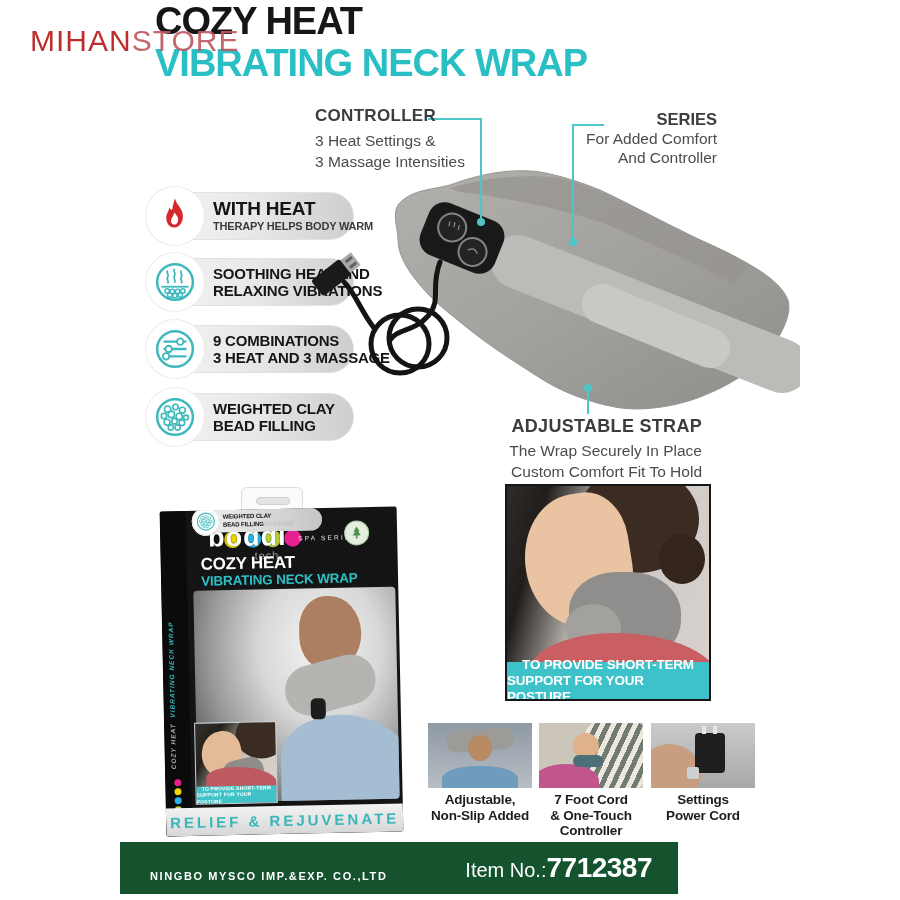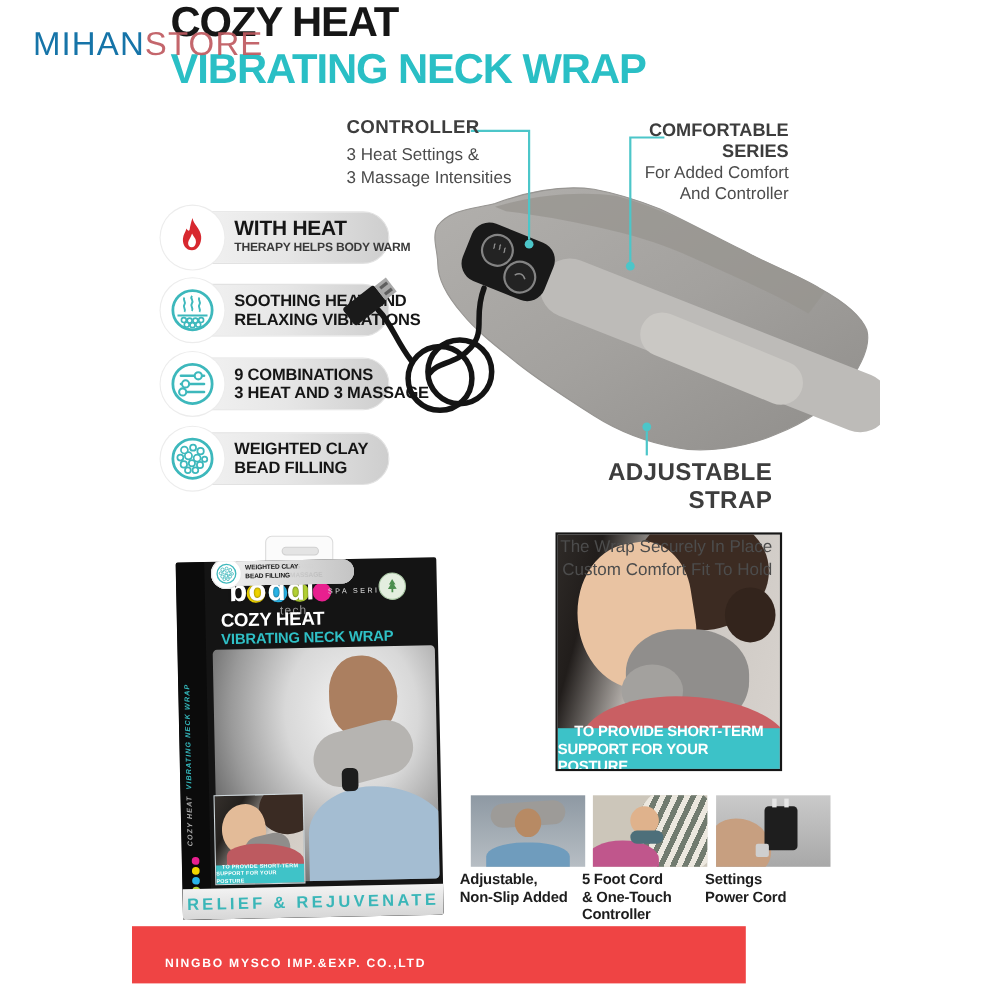--- a/index.html
+++ b/index.html
@@ -3,38 +3,38 @@
 <meta charset="utf-8">
 <style>
   * { margin:0; padding:0; box-sizing:border-box; }
   html,body { background:#fff; }
   body { font-family:"Liberation Sans", sans-serif; }
   #canvas { position:relative; width:900px; height:900px; background:#fff; overflow:hidden; }
   .abs { position:absolute; }
 
   
   #watermark { left:30px; top:24px; font-size:30px; letter-spacing:1px; z-index:6; font-weight:400; opacity:.92; }
-  #watermark .wm-gray { color:#0369a1; }
+  #watermark .wm-gray { color:#b91c1c; }
   #watermark .wm-red  { color:#bf5a60; }
 
   
   #headline { left:155px; top:0; z-index:5; line-height:42px; font-weight:bold; letter-spacing:-1px; }
   #headline .t1 { color:#161616; font-size:38px; }
   #headline .t2 { color:#2abfc5; font-size:38px; }
 
   
   .co-title { font-weight:bold; color:#3d3d3d; font-size:17px; letter-spacing:.3px; }
   .co-line  { color:#4c4c4c; font-size:15.5px; line-height:21px; }
   #co-controller { left:315px; top:106px; z-index:4; }
   #co-controller .co-title { margin-bottom:4px; }
   #co-fabric { left:535px; top:110px; width:182px; text-align:right; z-index:4; }
   #co-fabric .co-bold { font-weight:bold; color:#3d3d3d; font-size:16.5px; line-height:19px; }
   #co-fabric .co-line { line-height:19px; }
   #co-strap { left:500px; top:416px; width:202px; text-align:right; z-index:4; }
-  #co-strap .co-title { margin-bottom:19px; font-size:22px; }
+  #co-strap .co-title { margin-bottom:3px; font-size:18px; }
 
   
   .pill { position:absolute; left:148px; width:206px; height:48px; border-radius:26px;
           background:linear-gradient(90deg,#f6f6f6 0%,#e6e6e6 55%,#cecece 100%);
           border:1px solid #e2e2e2; z-index:1; }
   #features .pill:nth-of-type(1){ top:192px; }
   #features .pill:nth-of-type(2){ top:258px; }
   #features .pill:nth-of-type(3){ top:325px; }
   #features .pill:nth-of-type(4){ top:393px; }
   .pill .icon-circle { position:absolute; left:-3px; top:-6px; width:58px; height:58px; border-radius:50%;
@@ -127,26 +127,26 @@
   .t1-shirt { position:absolute; left:14px; bottom:-6px; width:76px; height:28px; background:#6f9cbd; border-radius:45% 45% 0 0; }
   .t2-pillow { position:absolute; right:-8px; top:-6px; width:70px; height:76px; border-radius:40%;
                background:repeating-linear-gradient(115deg,#ece8df 0 5px,#717b6f 5px 10px); }
   .t2-face { position:absolute; left:34px; top:10px; width:26px; height:26px; background:#dfb28c; border-radius:50%; }
   .t2-wrapn { position:absolute; left:34px; top:32px; width:30px; height:12px; background:#4d6f7a; border-radius:6px; }
   .t2-shirt { position:absolute; left:-6px; bottom:-10px; width:66px; height:34px; background:#c0568c; border-radius:50% 50% 0 0; }
   .t3-hand { position:absolute; left:-8px; bottom:-8px; width:58px; height:52px; background:#c79f80; border-radius:45% 55% 40% 50%; }
   .t3-adapter { position:absolute; left:44px; top:10px; width:30px; height:40px; background:#1e1e1e; border-radius:4px; }
   .t3-prong { position:absolute; top:-7px; width:4px; height:8px; background:#e6e6e6; }
   .t3-usb { position:absolute; left:36px; top:44px; width:12px; height:12px; background:#cfcfcf; border-radius:2px; }
-  .tcap { position:absolute; top:792px; width:124px; }
+  .tcap { position:absolute; top:792px; width:124px; text-align:center; }
   #tcap1 { left:418px; } #tcap2 { left:529px; } #tcap3 { left:641px; }
   .tcap div { font-size:13.5px; font-weight:bold; color:#1d1d1d; line-height:15.5px; letter-spacing:-.2px; }
 
   
-  #footer-bar { left:120px; top:842px; width:558px; height:52px; background:#ef4444; z-index:7; }
+  #footer-bar { left:120px; top:842px; width:558px; height:52px; background:#14532d; z-index:7; }
   #footer-company { position:absolute; left:30px; bottom:12px; color:#fff; font-size:11px; font-weight:bold; letter-spacing:1.6px; }
   #footer-item { position:absolute; right:26px; top:50%; transform:translateY(-50%); color:#fff; white-space:nowrap; }
   #footer-item .lab { font-size:20px; font-weight:400; }
   #footer-item .num { font-size:28px; font-weight:bold; letter-spacing:-.5px; }
 </style>
 </head>
 <body>
 
 <div id="canvas">
 
@@ -206,21 +206,20 @@
     <div class="t2">VIBRATING NECK WRAP</div>
   </div>
 
   <div id="co-controller" class="abs">
     <div class="co-title">CONTROLLER</div>
     <div class="co-line">3 Heat Settings &amp;</div>
     <div class="co-line">3 Massage Intensities</div>
   </div>
 
   <div id="co-fabric" class="abs">
-    <div class="co-bold">COMFORTABLE</div>
     <div class="co-bold">SERIES</div>
     <div class="co-line">For Added Comfort</div>
     <div class="co-line">And Controller</div>
   </div>
 
   <div id="co-strap" class="abs">
     <div class="co-title">ADJUSTABLE STRAP</div>
     <div class="co-line">The Wrap Securely In Place</div>
     <div class="co-line">Custom Comfort Fit To Hold</div>
   </div>
@@ -447,26 +446,29 @@
       <div class="t3-prong" style="left:18px"></div>
     </div>
     <div class="t3-usb"></div>
   </div>
 
   <div id="tcap1" class="tcap">
     <div>Adjustable,</div>
     <div>Non-Slip Added</div>
   </div>
   <div id="tcap2" class="tcap">
-    <div>5 Foot Cord</div>
+    <div>7 Foot Cord</div>
     <div>&amp; One-Touch</div>
     <div>Controller</div>
   </div>
   <div id="tcap3" class="tcap">
     <div>Settings</div>
     <div>Power Cord</div>
   </div>
 
   <div id="footer-bar" class="abs">
     <div id="footer-company">NINGBO MYSCO IMP.&amp;EXP. CO.,LTD</div>
+    <div id="footer-item">
+      <span class="lab">Item No.:</span><span class="num">7712387</span>
+    </div>
   </div>
 
 </div>
 
 </body></html>

